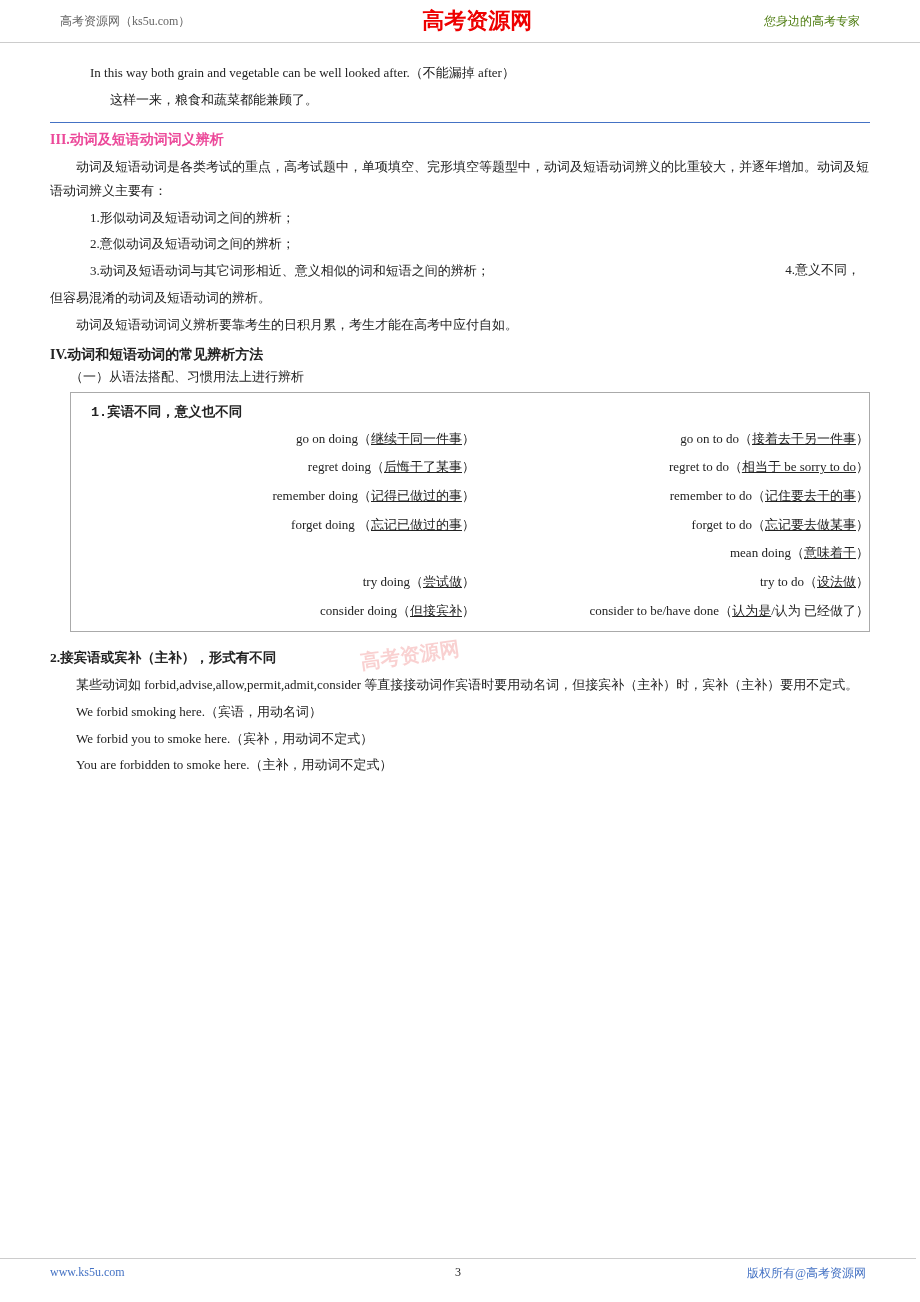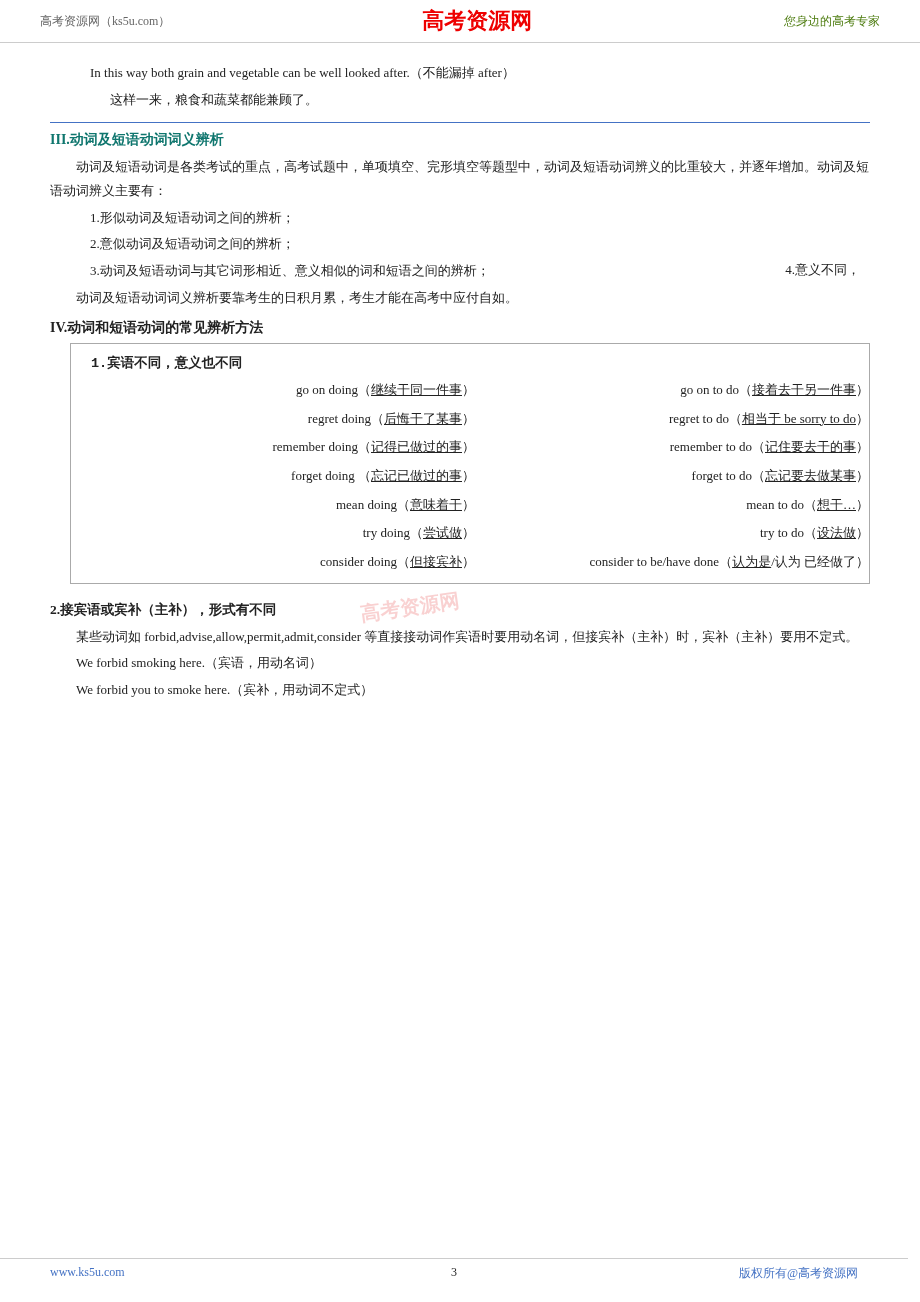--- a/index.html
+++ b/index.html
@@ -11,21 +11,21 @@
       font-size: 14px;
       color: #222;
       position: relative;
     }
 
     
     .header {
       display: flex;
       justify-content: space-between;
       align-items: center;
-      padding: 6px 40px;
+      padding: 6px 60px;
       border-bottom: 1px solid #ccc;
       font-size: 12px;
       color: #666;
     }
     .header .site-name-small { font-size: 12px; color: #666; }
     .header .site-name-big {
       font-size: 22px;
       font-weight: bold;
       color: #e00;
       font-family: "SimHei", "黑体", sans-serif;
@@ -53,21 +53,21 @@
     .divider {
       border: none;
       border-top: 1px solid #4472c4;
       margin: 6px 0;
     }
 
     
     .section-h1 {
       font-size: 14px;
       font-weight: bold;
-      color: #0f766e;
+      color: #ec4899;
       margin: 8px 0 6px 0;
     }
 
     .para {
       font-size: 13px;
       line-height: 1.9;
       margin: 2px 0;
       text-indent: 2em;
     }
     .para-noindent {
@@ -132,21 +132,21 @@
     .section2-heading {
       font-size: 13.5px;
       font-weight: bold;
       margin: 8px 0 4px 0;
     }
 
     
     .footer {
       position: absolute;
       bottom: 20px;
-      left: 0; right: 12px;
+      left: 0; right: 4px;
       display: flex;
       justify-content: space-between;
       padding: 0 50px;
       font-size: 12px;
       color: #4472c4;
       border-top: 1px solid #ccc;
       padding-top: 6px;
     }
     .footer .page-num {
       color: #222;
@@ -191,30 +191,36 @@
     <span>2.意似动词及短语动词之间的辨析；</span>
   </div>
   <div style="display:flex; align-items:flex-start;">
     <div class="list-item" style="flex:1;">
       <span>3.动词及短语动词与其它词形相近、意义相似的词和短语之间的辨析；</span>
     </div>
     <div style="font-size:13px; line-height:1.9; padding-right:10px; white-space:nowrap;">
       4.意义不同，
     </div>
   </div>
+  <div class="para-noindent" style="margin-left:0; font-size:13px; line-height:1.9;">
+    但容易混淆的动词及短语动词的辨析。
+  </div>
 
 
   <div class="para">
     <span>动词及短语动词词义辨析要靠考生的日积月累，考生才能在高考中应付自如。</span>
   </div>
 
   <div class="section-iv">
     <span>IV.动词和短语动词的常见辨析方法</span>
   </div>
 
+  <div class="subsection">
+    <span>（一）从语法搭配、习惯用法上进行辨析</span>
+  </div>
 
   <div class="two-col-section">
     <div class="col-heading">
       <span>1.宾语不同，意义也不同</span>
     </div>
 
     <div class="two-col-row">
       <div class="two-col-left">
         go on doing（<span class="underline">继续干同一件事</span>）
       </div>
@@ -247,23 +253,20 @@
       </div>
       <div class="two-col-right">
         forget to do（<span class="underline">忘记要去做某事</span>）
       </div>
     </div>
 
     <div class="two-col-row">
       <div class="two-col-left">
         mean doing（<span class="underline">意味着干</span>）
       </div>
-      <div class="two-col-right">
-        mean to do（<span class="underline">想干…</span>）
-      </div>
     </div>
 
     <div class="two-col-row">
       <div class="two-col-left">
         try doing（<span class="underline">尝试做</span>）
       </div>
       <div class="two-col-right">
         try to do（<span class="underline">设法做</span>）
       </div>
     </div>
@@ -285,20 +288,23 @@
 
   <div class="para">
     <span>某些动词如 forbid,advise,allow,permit,admit,consider 等直接接动词作宾语时要用动名词，但接宾补（主补）时，宾补（主补）要用不定式。</span>
   </div>
 
   <div class="para">
     <span>We forbid smoking here.（宾语，用动名词）</span>
   </div>
   <div class="para">
     <span>We forbid you to smoke here.（宾补，用动词不定式）</span>
+  </div>
+  <div class="para">
+    <span>You are forbidden to smoke here.（主补，用动词不定式）</span>
   </div>
 
 </div>
 
 <div class="footer">
   <span>www.ks5u.com</span>
   <span class="page-num">3</span>
   <span>版权所有@高考资源网</span>
 </div>
 

